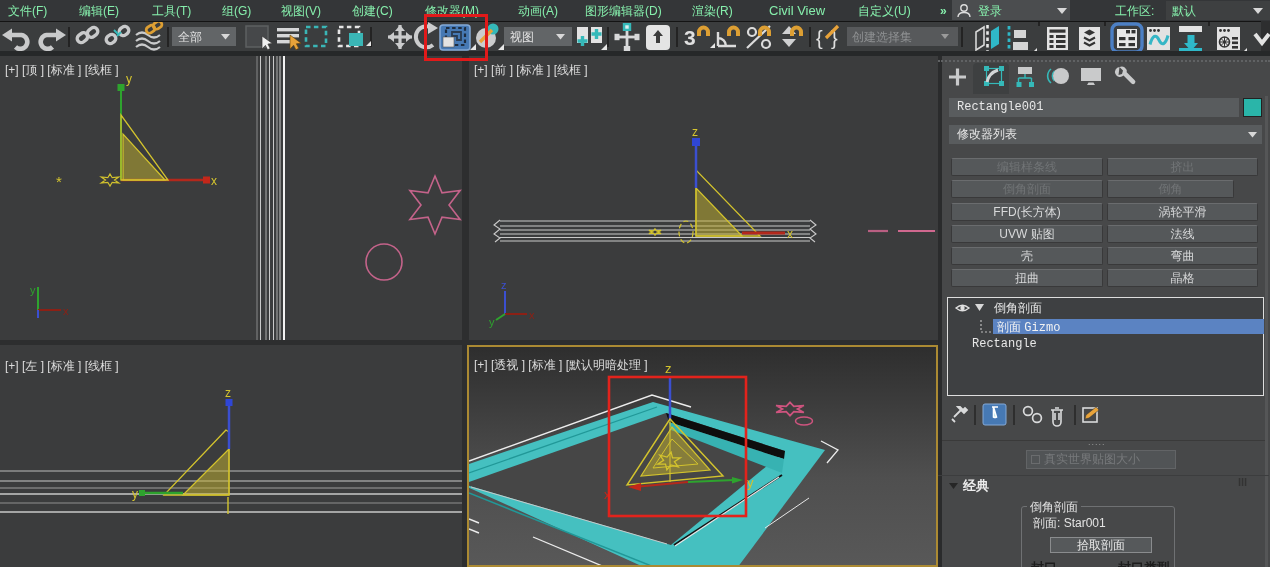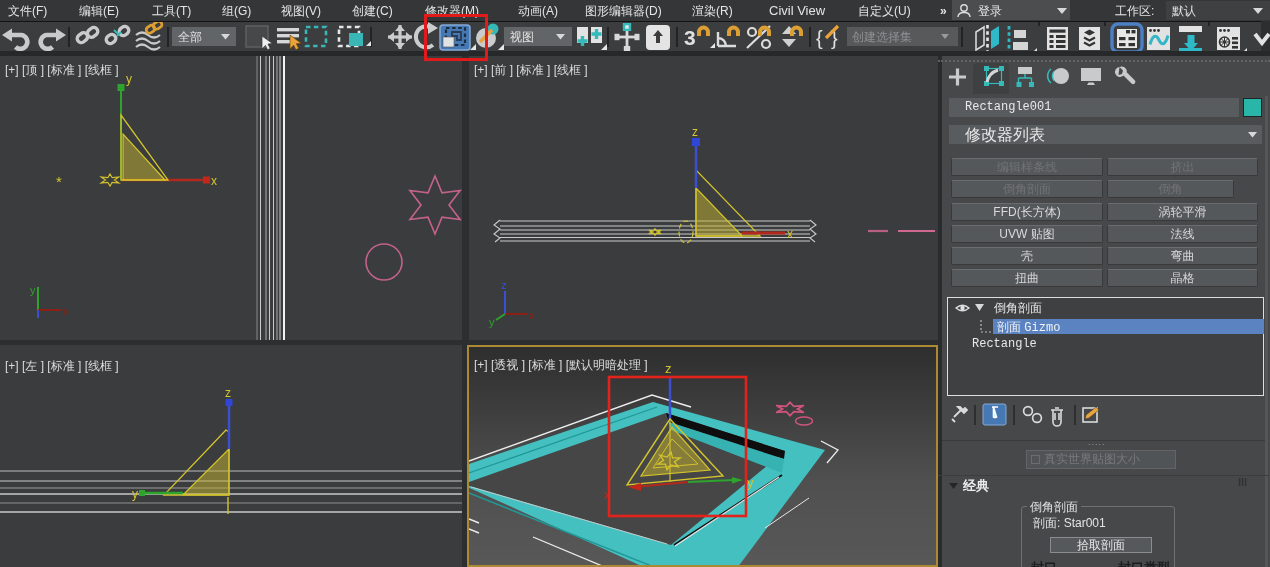--- a/index.html
+++ b/index.html
@@ -1,19 +1,19 @@
 <!DOCTYPE html>
 <html><head><meta charset="utf-8">
 <style>
 *{margin:0;padding:0;box-sizing:border-box}
 html,body{width:1270px;height:567px;background:#2d2e2f;overflow:hidden;
  font-family:"Liberation Sans",sans-serif;-webkit-font-smoothing:antialiased}
 .abs{position:absolute}
 #menubar{position:absolute;left:0;top:0;width:1270px;height:21px;background:#343638}
-#menubar .mi{position:absolute;top:0;height:21px;line-height:22px;color:#e5e5e5;font-size:12px;white-space:nowrap}
+#menubar .mi{position:absolute;top:0;height:21px;line-height:22px;color:#86efac;font-size:12px;white-space:nowrap}
 #toolbar{position:absolute;left:0;top:21px;width:1261px;height:30px;background:#3b3d3e;border-top:1px solid #141414}
 #strip{position:absolute;left:0;top:51px;width:1270px;height:5px;background:#262829}
 .vp{position:absolute;background:#3b3c3d;overflow:hidden}
 .vplabel{position:absolute;left:5px;top:6px;color:#dcdcdc;font-size:12px;white-space:nowrap;letter-spacing:0px}
 #panel{position:absolute;left:938px;top:56px;width:332px;height:511px;background:#474849}
 .pbtn{position:absolute;width:152px;height:18px;background:#55585a;border:1px solid #39393a;border-top-color:#6a6c6e;color:#d8d9da;font-size:12px;text-align:center;line-height:17px;border-radius:2px}
 .pbtn.dim{color:#717476}
 .redbox{position:absolute;border:3px solid #e11a1a;z-index:50}
 </style></head>
 <body>
@@ -396,24 +396,24 @@
 </g>
 <g transform="translate(134,2)">
  <rect x="1" y="2" width="20" height="13" fill="#c9cacb"></rect>
  <path d="M7 19 h8 l-1.5 -2.5 h-5 Z" fill="#c9cacb"></path>
 </g>
 <g transform="translate(166,0)">
  <path d="M7.5 3 a5 5 0 1 0 4 8.5 l8 8 a2.2 2.2 0 0 0 3.2 -3.2 l-8 -8 a5 5 0 0 0 -7.2 -5.3 l3.5 3.5 l-1 3.5 l-3.5 1 Z" fill="#c9cacb"></path>
 </g>
 </svg>
 
-<div class="abs" style="left:11px;top:42px;width:290px;height:19px;background:#595c5e;color:#e8e8e8;font-family:'Liberation Mono',monospace;font-size:12px;line-height:19px;padding-left:16px">Rectangle001</div>
+<div class="abs" style="left:11px;top:42px;width:290px;height:19px;background:#595c5e;color:#e8e8e8;font-family:'Liberation Mono',monospace;font-size:12px;line-height:19px;padding-left:8px">Rectangle001</div>
 <div class="abs" style="left:305px;top:42px;width:19px;height:19px;background:#2ab5a9;border:1px solid #222"></div>
 
-<div class="abs" style="left:11px;top:69px;width:313px;height:19px;background:#595c5e;color:#e6e6e6;font-size:16px;line-height:19px;padding-left:16px">修改器列表</div>
+<div class="abs" style="left:11px;top:69px;width:313px;height:19px;background:#595c5e;color:#e6e6e6;font-size:12px;line-height:19px;padding-left:8px">修改器列表</div>
 <svg class="abs" style="left:310px;top:76px" width="10" height="6">
       <path d="M0 0 L9 0 L4.5 5.5 Z" fill="#d8d8d8"></path>
     </svg>
 
 <div class="pbtn dim" style="left:13px;top:102px">编辑样条线</div>
     <div class="pbtn dim" style="left:169px;top:102px;width:151px">挤出</div>
 <div class="pbtn dim" style="left:13px;top:124px">倒角剖面</div>
     <div class="pbtn dim" style="left:169px;top:124px;width:127px">倒角</div>
 <div class="pbtn" style="left:13px;top:147px">FFD(长方体)</div>
     <div class="pbtn" style="left:169px;top:147px;width:151px">涡轮平滑</div>

